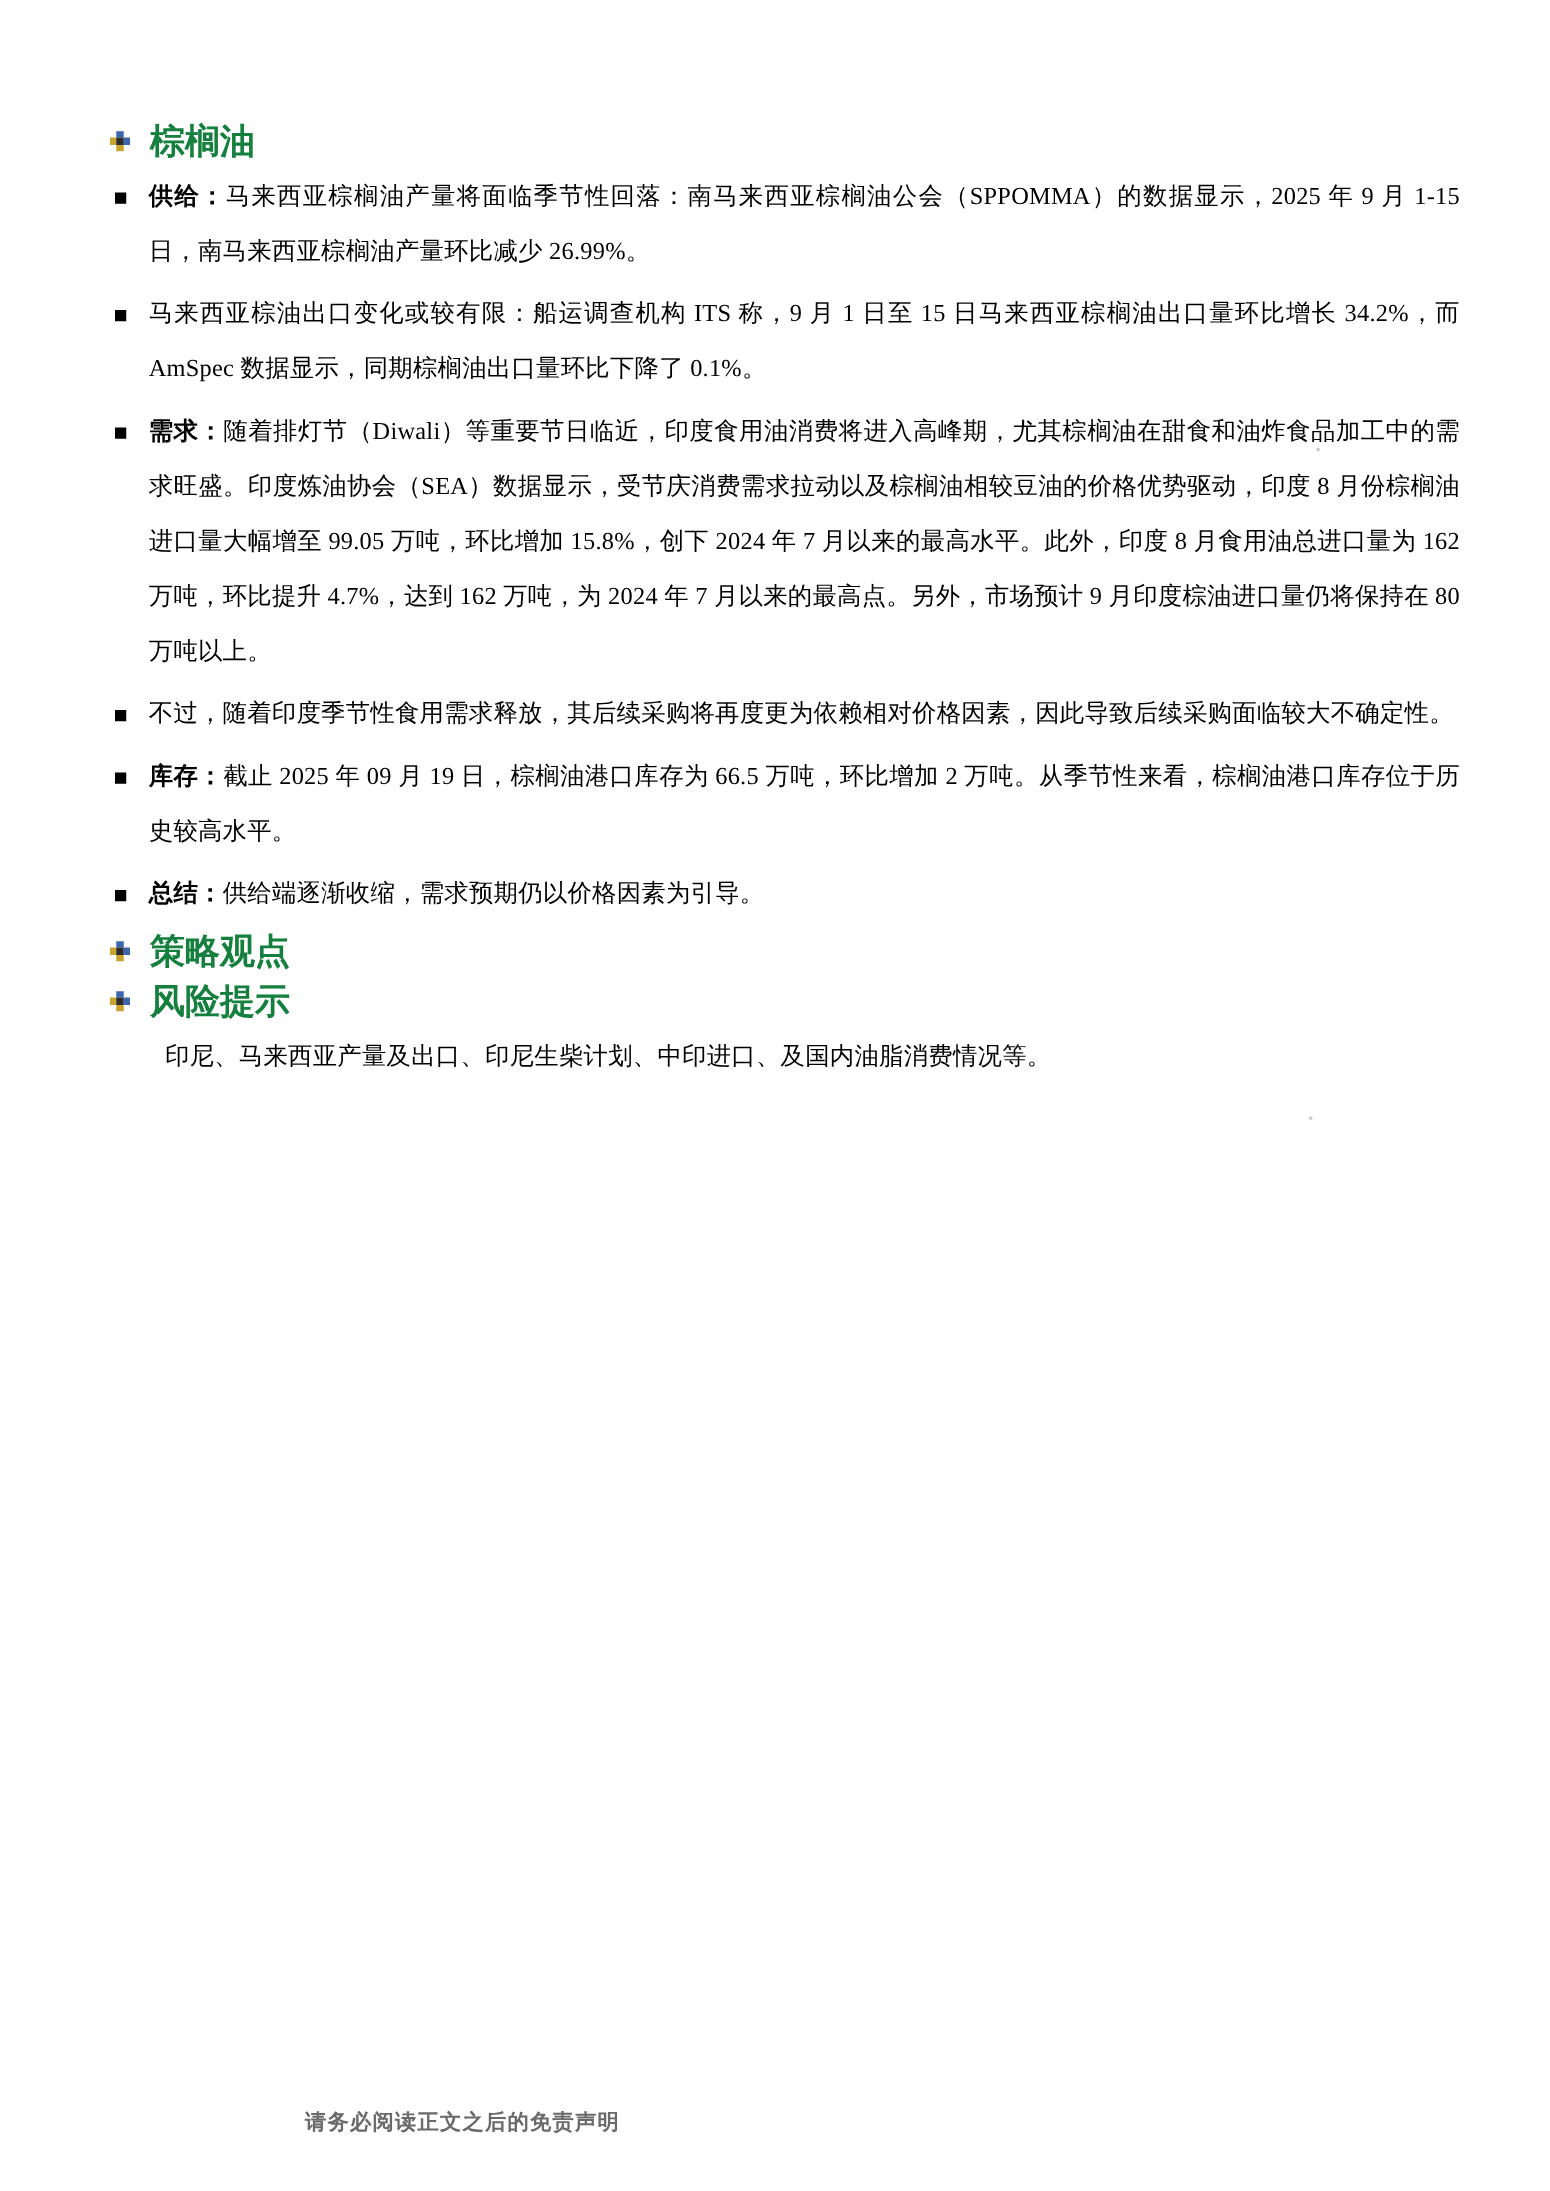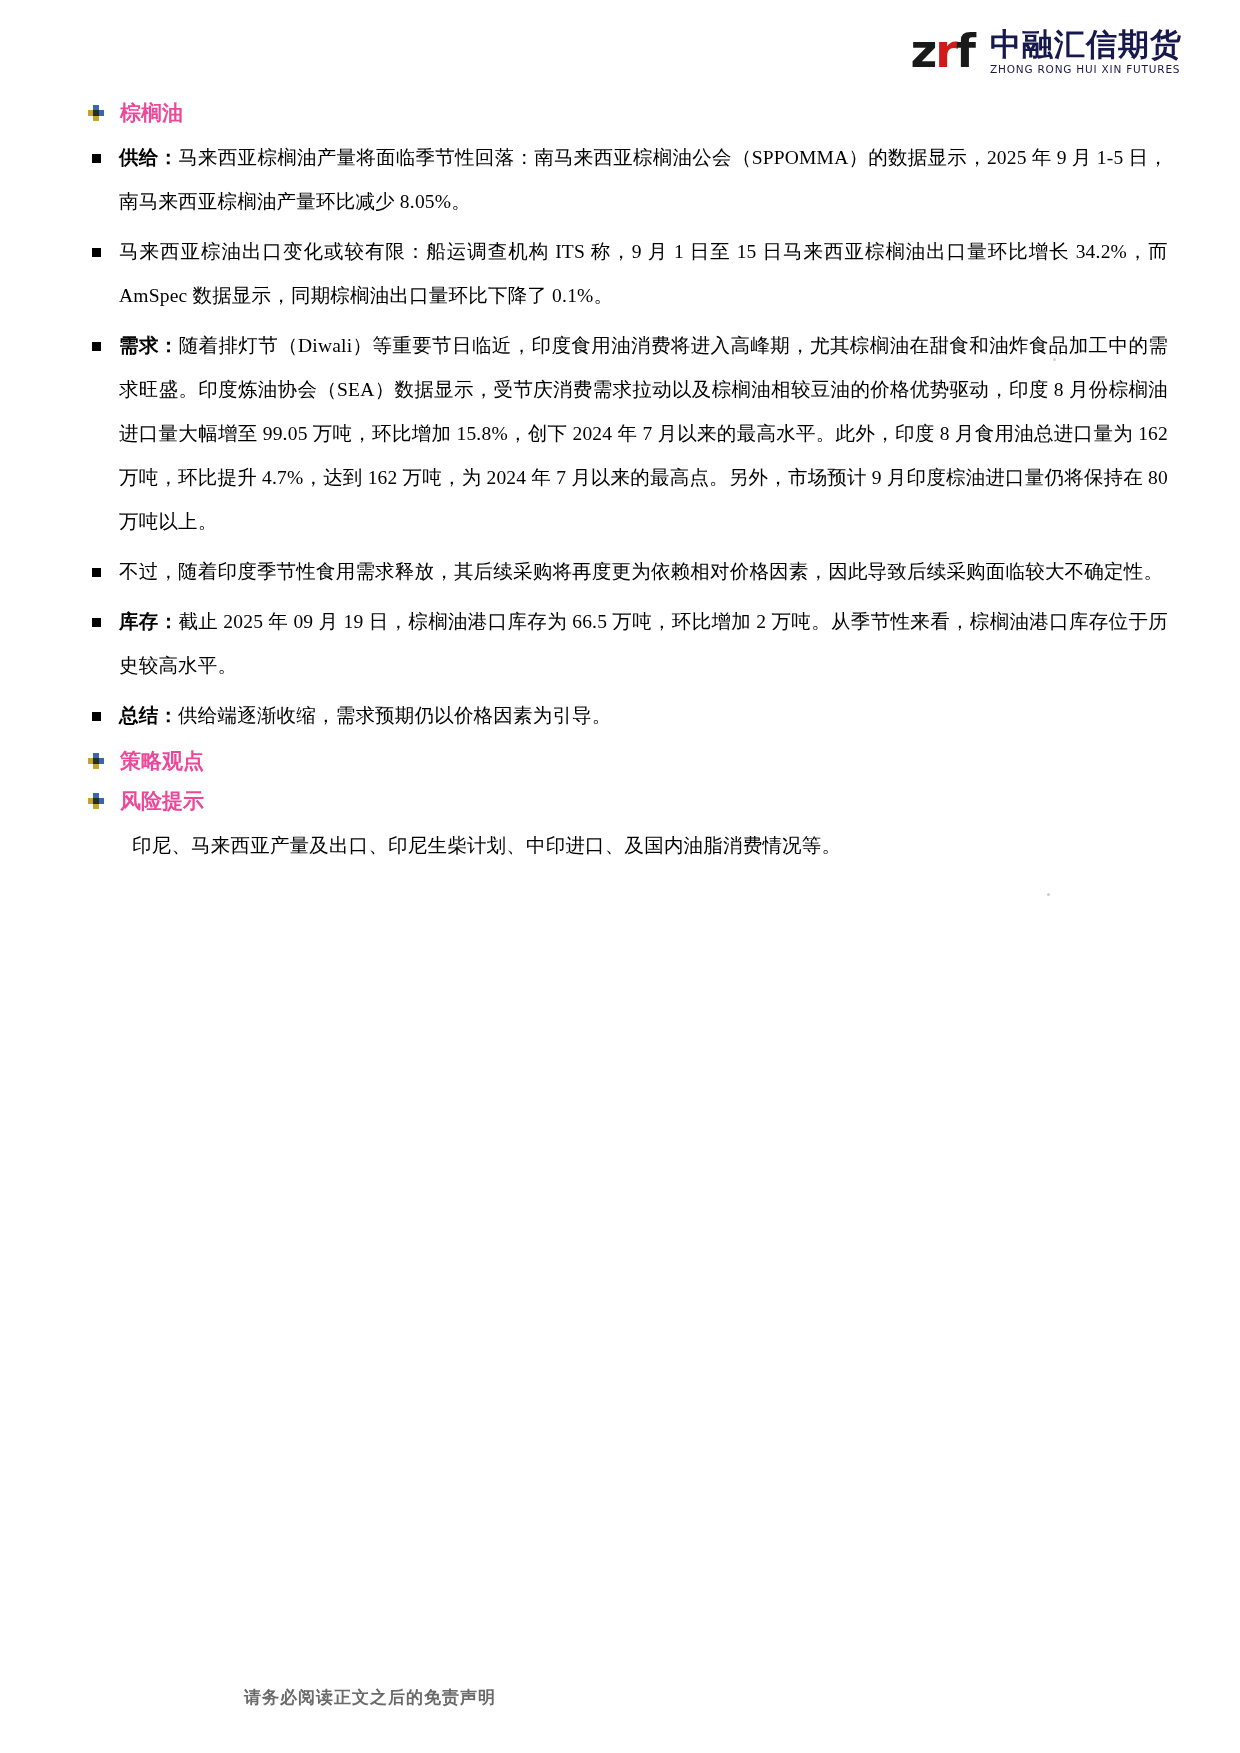--- a/index.html
+++ b/index.html
@@ -98,23 +98,23 @@
   }
   .cross .c-top    { left: 5px;  top: 0px;   width: 6px; height: 5px; background: #3a66b0; }
   .cross .c-left   { left: 0px;  top: 5px;   width: 5px; height: 6px; background: #c8a32e; }
   .cross .c-center { left: 5px;  top: 5px;   width: 6px; height: 6px; background: #2b2b2b; }
   .cross .c-right  { left: 11px; top: 5px;   width: 5px; height: 6px; background: #3a66b0; }
   .cross .c-bot    { left: 5px;  top: 11px;  width: 6px; height: 5px; background: #c8a32e; }
 
   .sec-title {
     font-family: "DejaVu Sans", sans-serif;
     font-weight: 700;
-    font-size: 21px;
+    font-size: 28px;
     line-height: 34px;
-    color: #ec4899;
+    color: #15803d;
   }
 
   
   .bullet-item {
     display: flex;
     align-items: flex-start;
     margin: 0 0 6px 0;
     padding-left: 14px;
   }
   .bullet-item .sq {
@@ -171,44 +171,37 @@
     width: 3px;
     height: 3px;
     border-radius: 50%;
   }
 </style>
 </head>
 <body>
 
 <div class="page">
 
-  <div class="header">
-    <span class="logo-mark">z<span class="accent">r</span>f</span>
-    <span class="logo-text">
-      <span class="logo-cn">中融汇信期货</span>
-      <span class="logo-en">ZHONG RONG HUI XIN FUTURES</span>
-    </span>
-  </div>
 
   <div class="content">
 
     <div class="sec-head">
       <span class="cross">
         <i class="c-top"></i>
           <i class="c-left"></i>
           <i class="c-center"></i>
           <i class="c-right"></i>
           <i class="c-bot"></i>
       </span>
       <span class="sec-title">棕榈油</span>
     </div>
 
     <div class="bullet-item">
       <span class="sq"></span>
-      <span class="bullet-body"><b>供给：</b><span>马来西亚棕榈油产量将面临季节性回落：南马来西亚棕榈油公会（SPPOMMA）的数据显示，2025 年 9 月 1-5 日，南马来西亚棕榈油产量环比减少 8.05%。</span></span>
+      <span class="bullet-body"><b>供给：</b><span>马来西亚棕榈油产量将面临季节性回落：南马来西亚棕榈油公会（SPPOMMA）的数据显示，2025 年 9 月 1-15 日，南马来西亚棕榈油产量环比减少 26.99%。</span></span>
     </div>
 
     <div class="bullet-item">
       <span class="sq"></span>
       <span class="bullet-body"><b></b><span>马来西亚棕油出口变化或较有限：船运调查机构 ITS 称，9 月 1 日至 15 日马来西亚棕榈油出口量环比增长 34.2%，而 AmSpec 数据显示，同期棕榈油出口量环比下降了 0.1%。</span></span>
     </div>
 
     <div class="bullet-item">
       <span class="sq"></span>
       <span class="bullet-body"><b>需求：</b><span>随着排灯节（Diwali）等重要节日临近，印度食用油消费将进入高峰期，尤其棕榈油在甜食和油炸食品加工中的需求旺盛。印度炼油协会（SEA）数据显示，受节庆消费需求拉动以及棕榈油相较豆油的价格优势驱动，印度 8 月份棕榈油进口量大幅增至 99.05 万吨，环比增加 15.8%，创下 2024 年 7 月以来的最高水平。此外，印度 8 月食用油总进口量为 162 万吨，环比提升 4.7%，达到 162 万吨，为 2024 年 7 月以来的最高点。另外，市场预计 9 月印度棕油进口量仍将保持在 80 万吨以上。</span></span>

